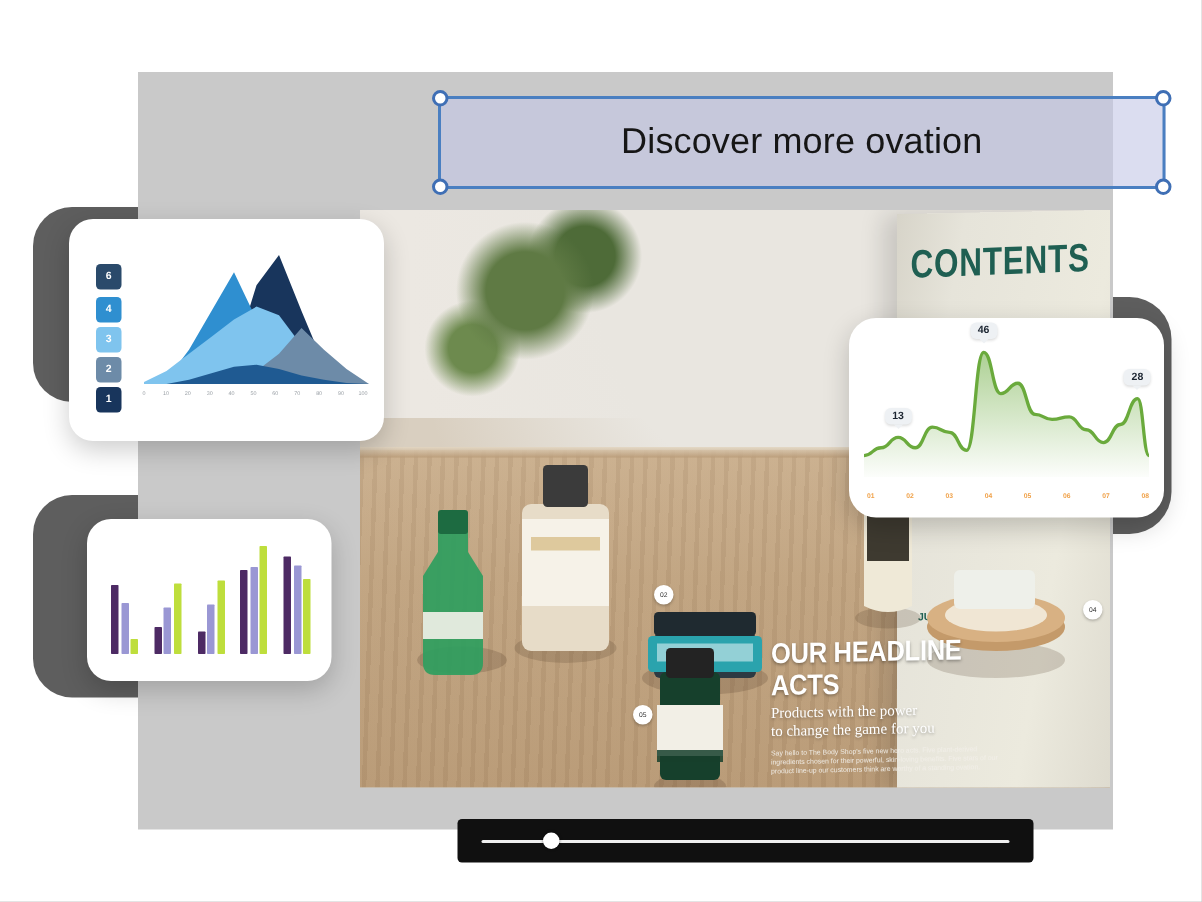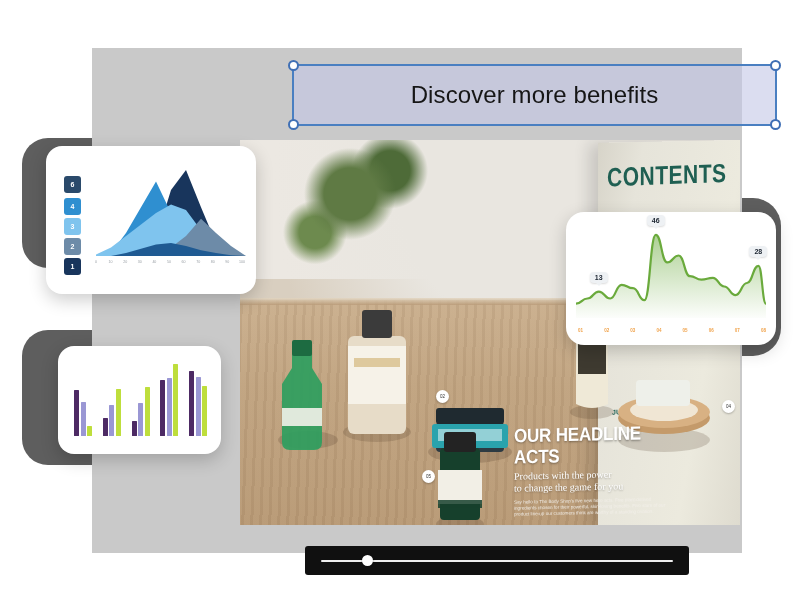--- a/index.html
+++ b/index.html
@@ -219,21 +219,21 @@
       </div>
     </div>
 
     <div id="slider">
       <div id="slider-track"></div>
       <div id="slider-handle" style="left: 56.76px;"></div>
     </div>
   </div>
 
   <div id="text-overlay">
-    <span id="overlay-text">Discover more benefits</span>
+    <span id="overlay-text">Discover more ovation</span>
     <span class="handle h-tl"></span>
     <span class="handle h-tr"></span>
     <span class="handle h-bl"></span>
     <span class="handle h-br"></span>
   </div>
 
   <div class="card" id="card-area">
     <div id="area-badges">
         <div class="badge" style="left: 18px; top: 30px; background: rgb(42, 74, 107);">6</div>
         <div class="badge" style="left: 18px; top: 52px; background: rgb(47, 143, 208);">4</div>

